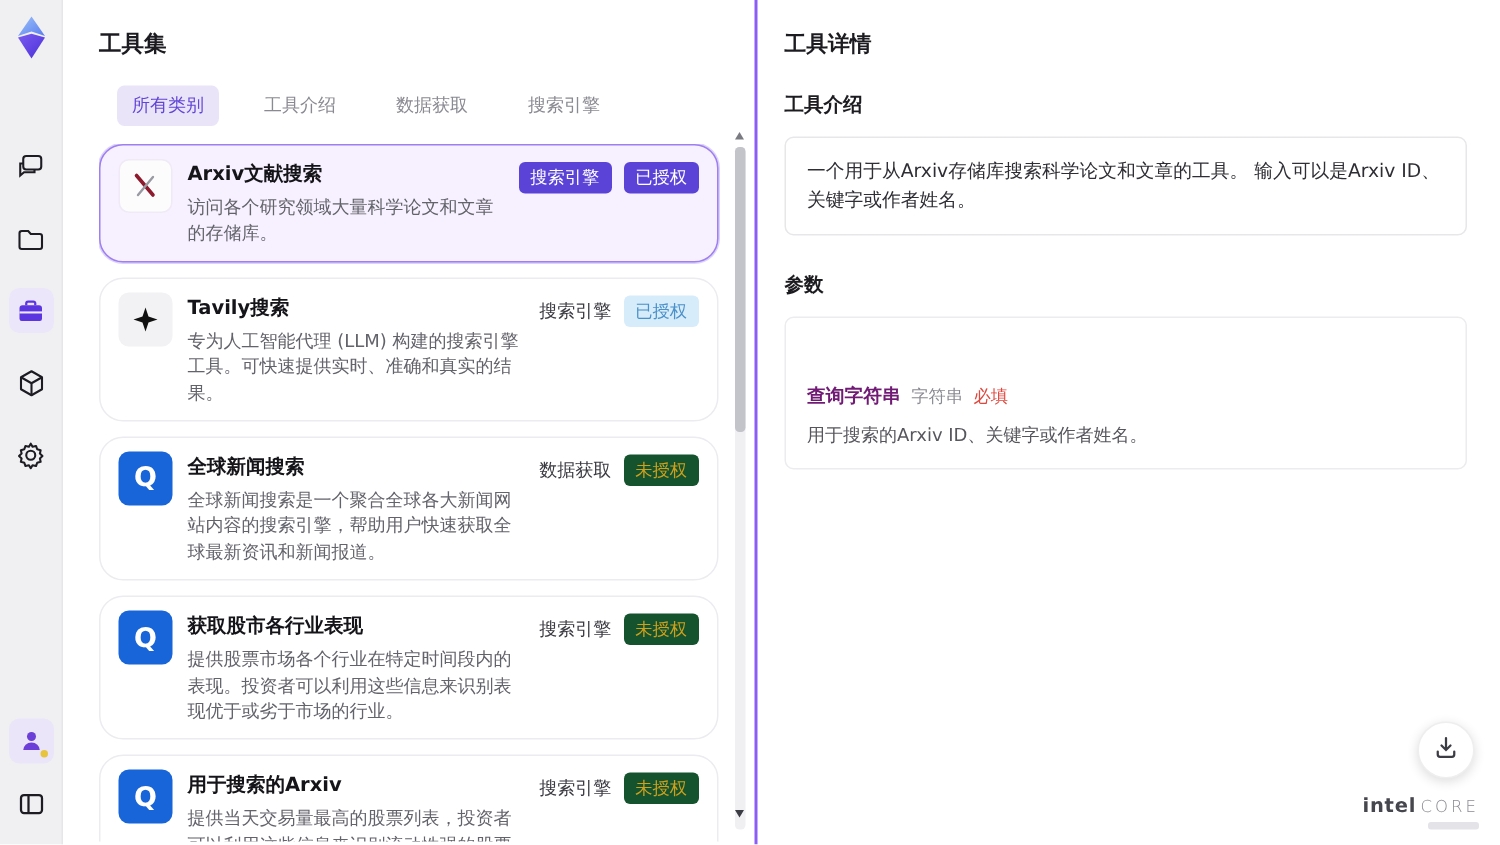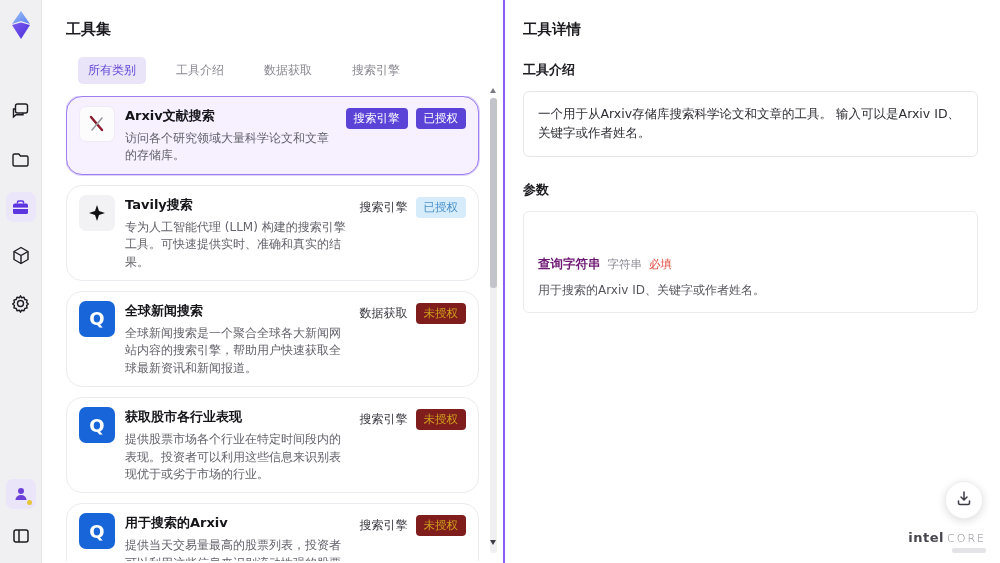--- a/index.html
+++ b/index.html
@@ -45,21 +45,21 @@
                font-family: "DejaVu Sans", sans-serif; }
   .tool-body { flex: 1; min-width: 0; }
   .tool-name { font-size: 13px; font-weight: bold; color: #141419; margin: 1px 0 5px; }
   .tool-desc { font-size: 12px; color: #63636b; line-height: 1.45; max-width: 268px; }
   .tool-meta { margin-left: auto; display: flex; gap: 8px; align-items: center; flex: none; padding-top: 2px; }
   .tool-category { font-size: 12px; color: #3a3a41; }
   .badge { font-size: 11.5px; padding: 3px 8px; border-radius: 4px; white-space: nowrap; }
   .badge.solid-purple { background: #5b43d8; color: #fff; }
   .cat-solid { background: #5b43d8; color: #fff; font-size: 11.5px; padding: 3px 8px; border-radius: 4px; }
   .badge.blue { background: #d6ecfb; color: #4a90c9; }
-  .badge.yellow { background: #7f1d1d; color: #cfa01c; text-align: center; }
+  .badge.yellow { background: #14532d; color: #cfa01c; text-align: center; }
 
   
   .scrollbar { position: absolute; right: 6px; top: 88px; bottom: 0; width: 7px; }
   .scroll-track { position: absolute; inset: 10px 0 10px 0; background: #f0f0f3; border-radius: 3px; }
   .scroll-thumb { position: absolute; top: 10px; left: 0; width: 7px; height: 190px;
                   background: #c3c3ca; border-radius: 3px; }
   .scroll-arrow { position: absolute; left: 0; width: 0; height: 0;
                   border-left: 3.5px solid transparent; border-right: 3.5px solid transparent; }
   .scroll-arrow.up { top: 0; border-bottom: 5px solid #7a7a82; }
   .scroll-arrow.down { bottom: 18px; border-top: 5px solid #3c3c44; }

